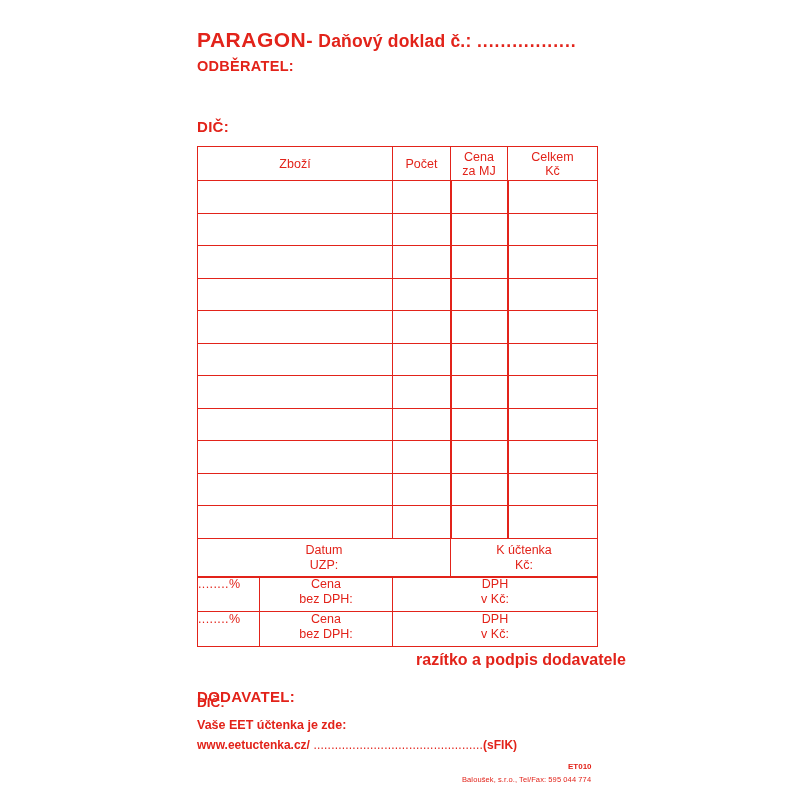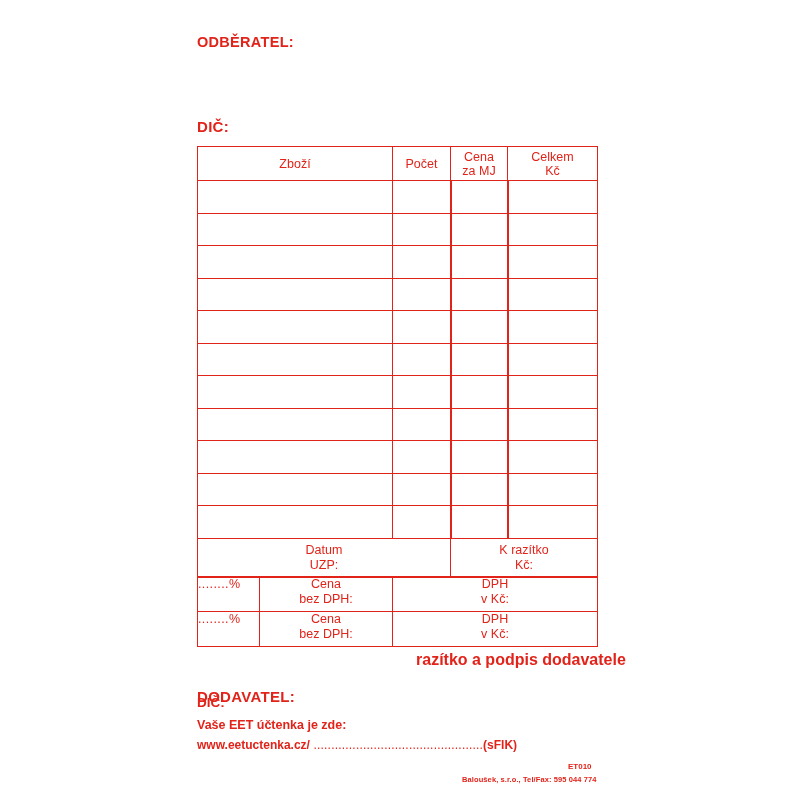--- a/index.html
+++ b/index.html
@@ -215,30 +215,33 @@
     left: 568px;
     top: 762px;
     font-size: 8px;
     font-weight: bold;
   }
   .imprint {
     position: absolute;
     left: 462px;
     top: 775px;
     font-size: 7.5px;
-    font-weight: bold;
+    font-weight: normal;
     letter-spacing: 0.1px;
   }
 </style>
 </head>
 <body>
 
 <div class="page">
 
   <div class="header">
+    <div class="header-line1">
+      <span class="brand">PARAGON</span><span class="dash">-</span> <span class="doc">Daňový doklad č.:</span> <span class="dots">.................</span>
+    </div>
     <div class="header-line2">ODBĚRATEL:</div>
   </div>
 
   <div class="dic-top">DIČ:</div>
 
   <div class="table-wrap">
     <table class="grid">
       <colgroup>
         <col class="col-zbozi">
         <col class="col-pocet">
@@ -325,21 +328,21 @@
             <td class="thick-left"></td>
             <td class="thick-left"></td>
           </tr>
 
         <tr class="datum-row">
           <td colspan="2" class="two-line">
             <span>Datum</span>
             <span>UZP:</span>
           </td>
           <td colspan="2" class="two-line">
-            <span>K razítko</span>
+            <span>K účtenka</span>
             <span>Kč:</span>
           </td>
         </tr>
       </tbody>
     </table>
 
     <table class="dph">
       <colgroup>
         <col class="d-pct">
         <col class="d-cena">

